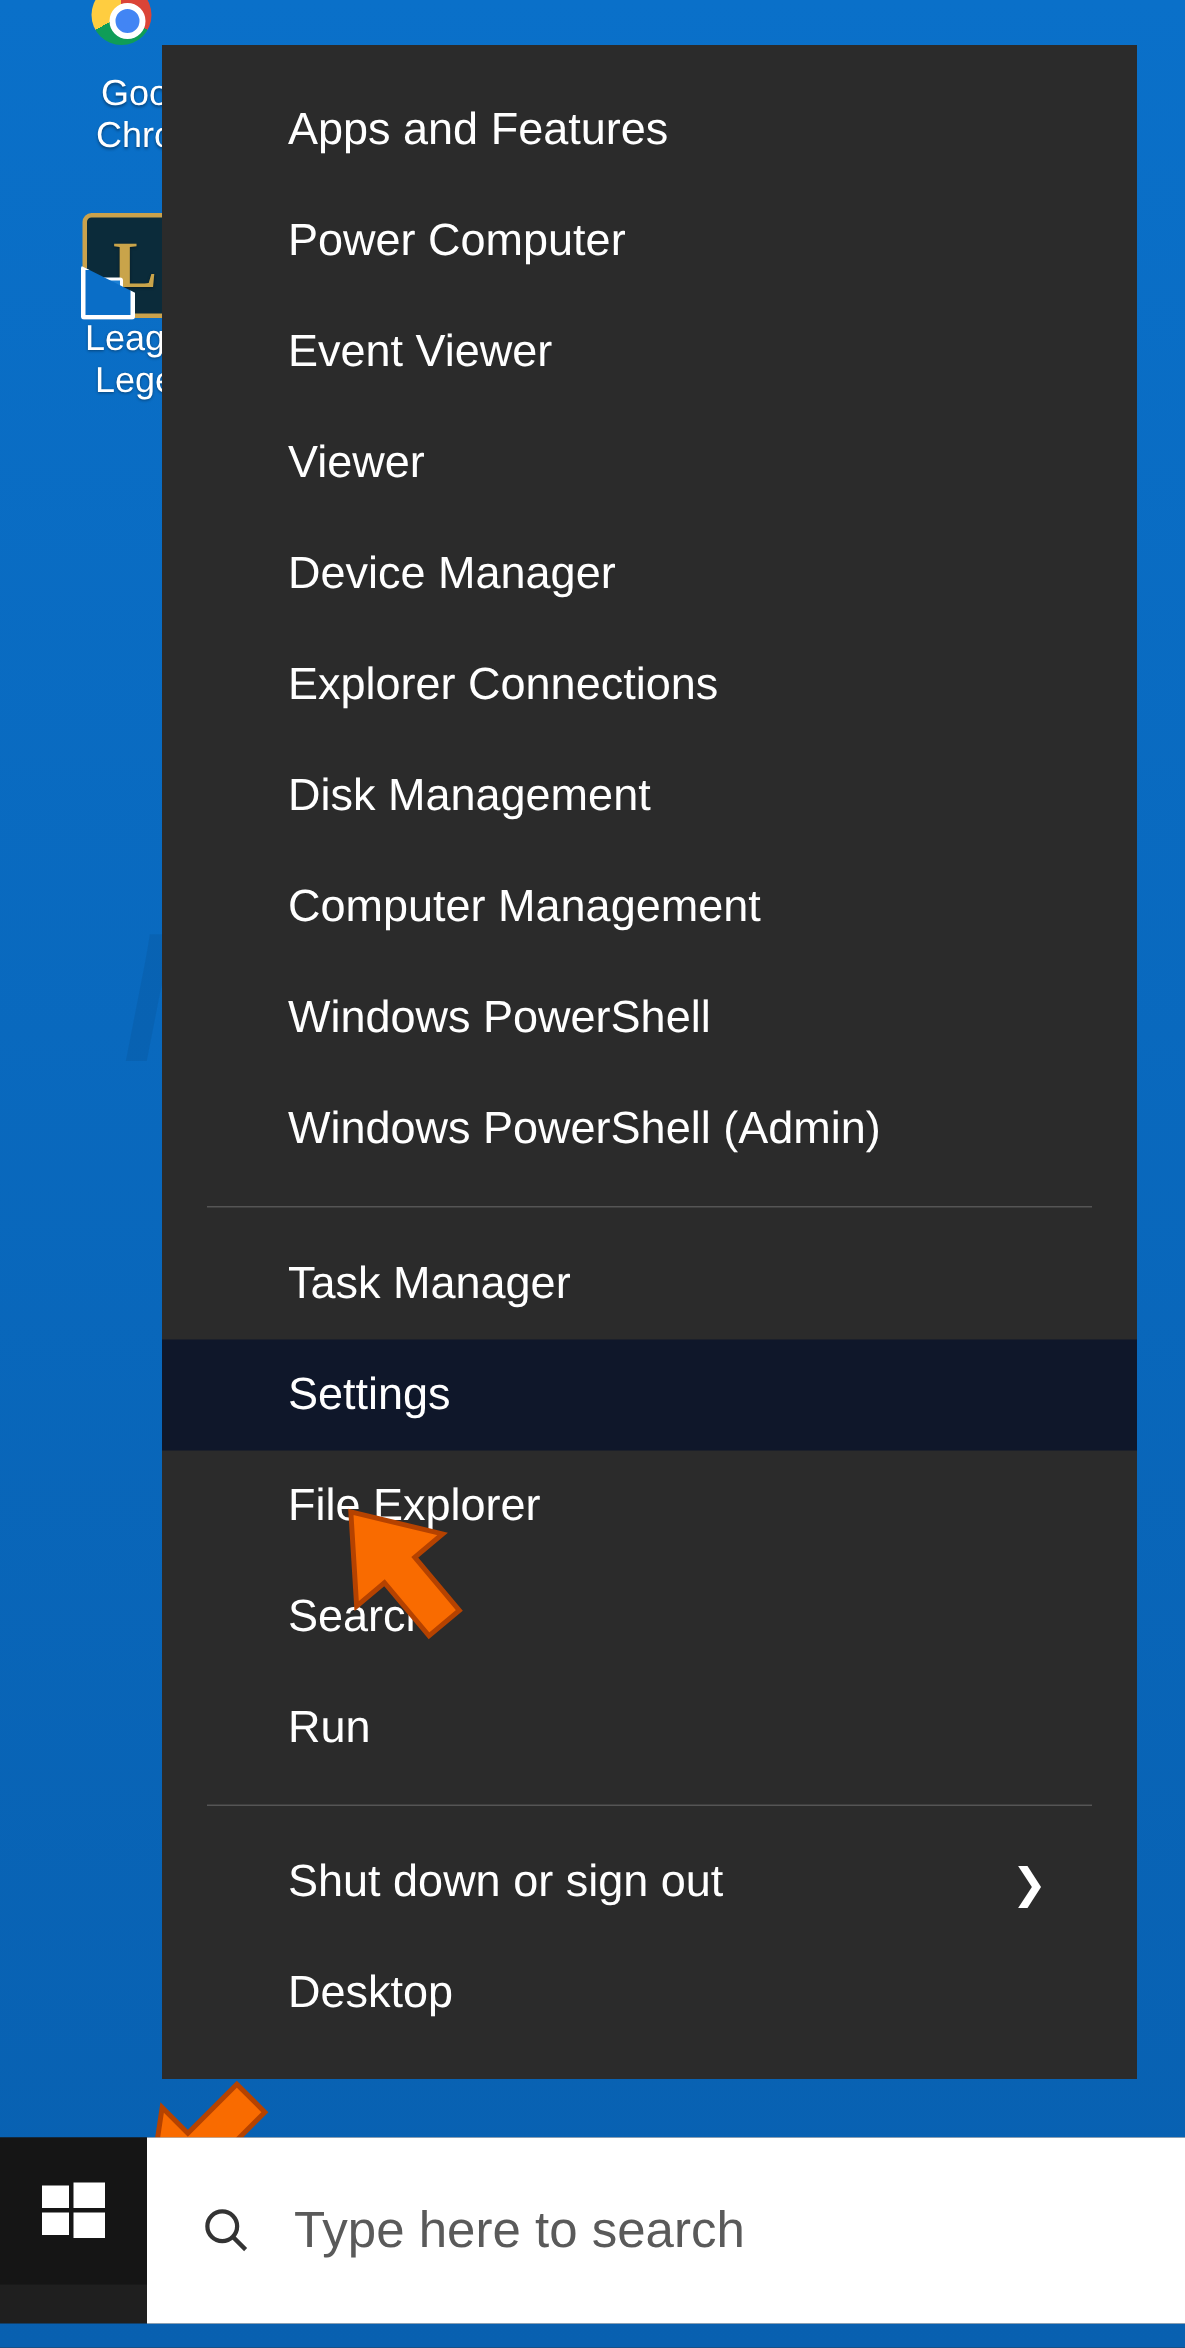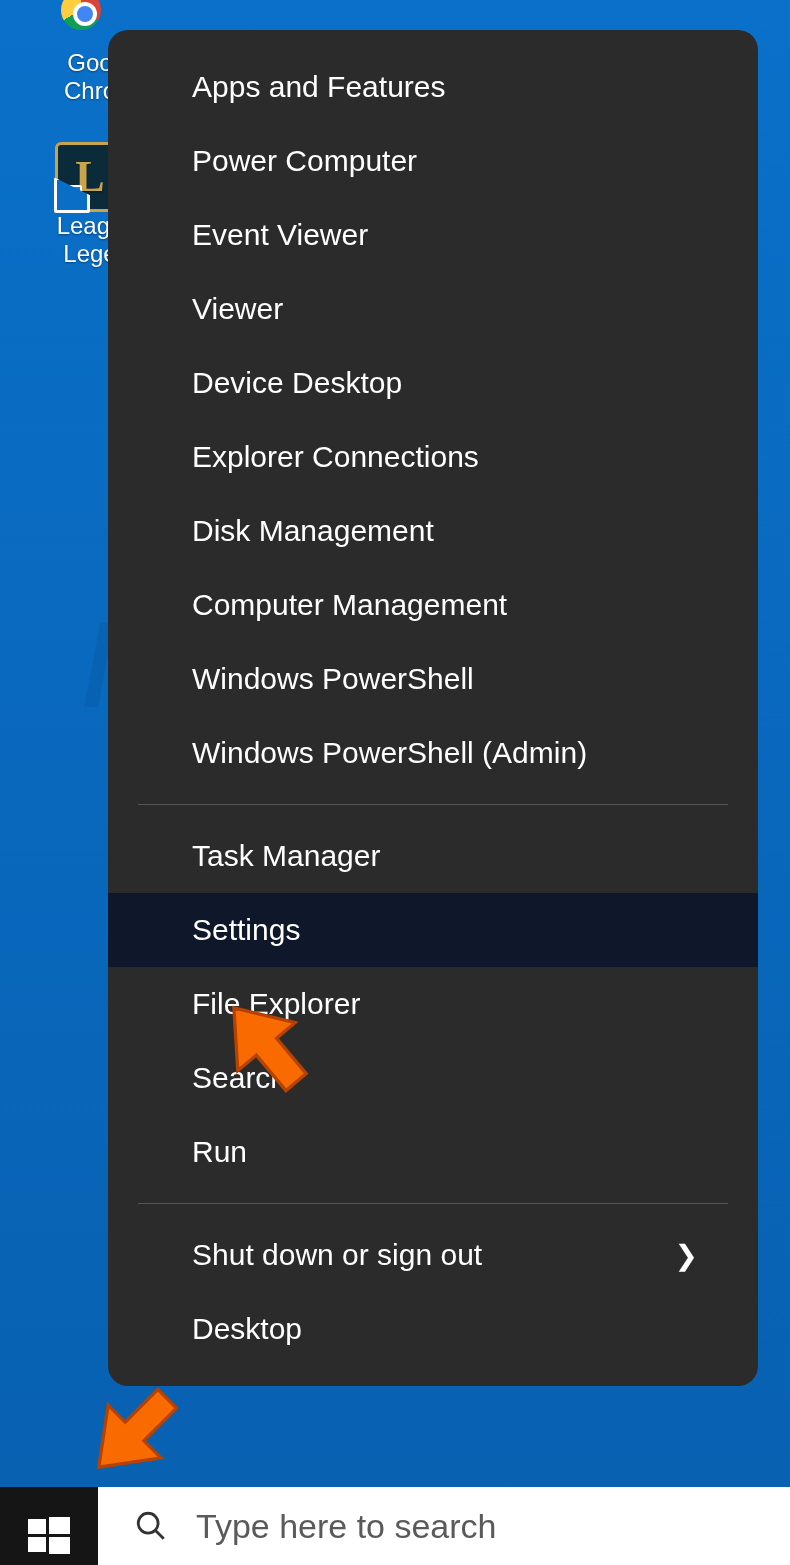--- a/index.html
+++ b/index.html
@@ -31,34 +31,33 @@
   .chrome-glyph::after{content:"";position:absolute;left:18px;top:12px;width:16px;height:16px;border-radius:50%;background:#4285f4;border:4px solid #fff;}
   .lol-glyph { background:#0b2b3a; width:70px;height:70px;border-radius:6px;display:flex;align-items:center;justify-content:center;color:#c9a44a;font-weight:900;font-size:44px;font-family:Georgia,serif;border:3px solid #caa24c; position:relative; margin:0 auto;}
   .lol-glyph::after{content:"";position:absolute;left:-4px;bottom:-4px;width:30px;height:30px;background:#0a6ec7;border:3px solid #fff;clip-path:polygon(0 0,100% 50%,100% 100%,0 100%);border-radius:2px;}
   .lol-short{content:"";position:absolute;left:-2px;bottom:-2px;width:26px;height:26px;background:#1a7fd4;border:2px solid #fff;border-radius:2px;display:flex;align-items:center;justify-content:center;color:#fff;font-size:16px;}
 
   
   .winx {
     position: absolute; left:108px; top:30px; width:650px;
     background:#2b2b2b; color:#fff;
     padding:20px 0;
-    border-radius:20px;
   }
   .winx-item {
     padding:20px 60px 20px 84px; font-size:30px; font-weight:400;
     display:flex; align-items:center; justify-content:space-between;
     cursor:default;
   }
   .winx-item.hover { background:#0f172a;align-items:center; }
   .winx-sep { height:1px; background:#555; margin:14px 30px; }
   .chevron { color:#fff; font-size:28px; }
 
   
   .taskbar {
-    position:absolute; left:0; right:0; bottom:0; height:78px;
+    position:absolute; left:0; right:0; bottom:16px; height:124px;
     background:#1f1f1f; display:flex;
   }
   .start {
     width:98px; height:98px; display:flex; align-items:center; justify-content:center;
     background:#151515;
   }
   .start svg { width:42px; height:42px; }
   .searchbox {
     flex:1; background:#fff; display:flex; align-items:center; gap:28px;
     padding-left:36px; color:#5a5a5a; font-size:34px;
@@ -98,21 +97,21 @@
     <div class="winx-item">
         <span>Power Computer</span>
       </div>
     <div class="winx-item">
         <span>Event Viewer</span>
       </div>
     <div class="winx-item">
         <span>Viewer</span>
       </div>
     <div class="winx-item">
-        <span>Device Desktop</span>
+        <span>Device Manager</span>
       </div>
     <div class="winx-item">
         <span>Explorer Connections</span>
       </div>
     <div class="winx-item">
         <span>Disk Management</span>
       </div>
     <div class="winx-item">
         <span>Computer Management</span>
       </div>

